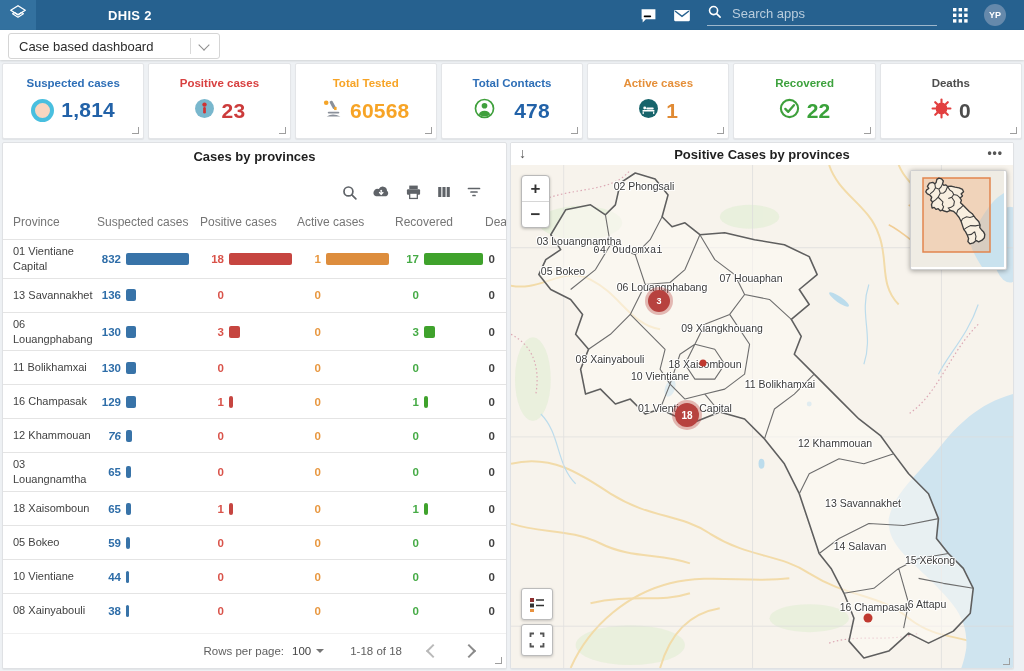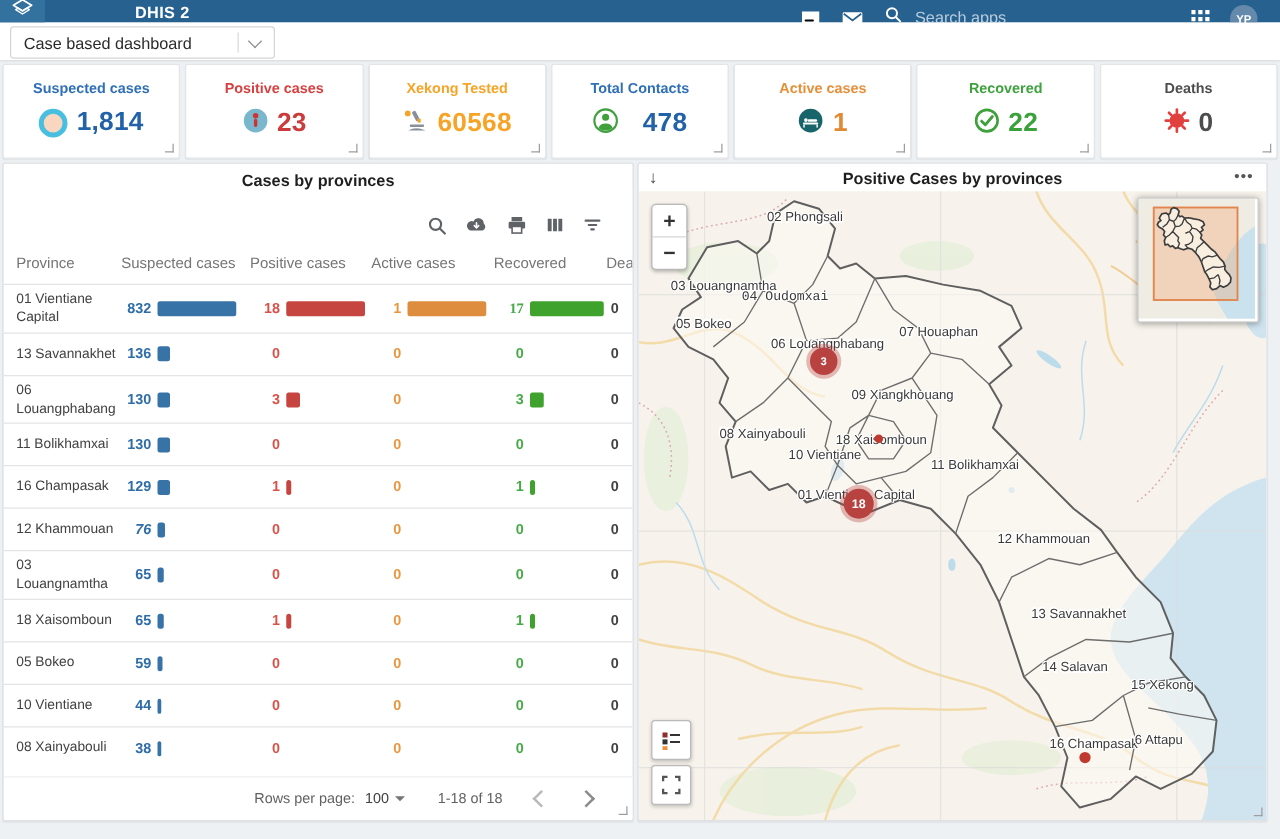--- a/index.html
+++ b/index.html
@@ -1,19 +1,19 @@
 <!DOCTYPE html>
 <html><head>
 <meta charset="utf-8">
 <style>
   html,body{margin:0;padding:0;background:#eef1f4;font-family:"Liberation Sans",sans-serif;}
   .app{position:relative;width:1024px;height:671px;overflow:hidden;background:#eef1f4;}
 
   
-  .topbar{position:relative;height:18px;background:#26618f;display:flex;align-items:center;}
+  .topbar{position:relative;height:30px;background:#26618f;display:flex;align-items:center;}
   .logo-box{width:36px;height:30px;background:#33719f;display:flex;align-items:center;justify-content:center;cursor:pointer;}
   .app-title{color:#fff;font-size:13px;font-weight:bold;margin-left:72px;letter-spacing:.3px;}
   .top-right{position:absolute;right:0;top:0;height:30px;display:flex;align-items:center;gap:16px;padding-right:18px;}
   .tb-icon{display:flex;align-items:center;cursor:pointer;}
   .search-wrap{display:flex;align-items:center;gap:8px;border-bottom:1px solid rgba(255,255,255,.55);padding-bottom:2px;width:230px;}
   .search-wrap input{background:transparent;border:none;outline:none;color:#fff;font-size:13px;width:200px;font-family:"Liberation Sans",sans-serif;}
   .search-wrap input::placeholder{color:#b9cddd;}
   .avatar{width:22px;height:22px;border-radius:50%;background:#6589ab;color:#fff;font-size:9px;font-weight:bold;display:flex;align-items:center;justify-content:center;cursor:pointer;}
 
   
@@ -164,21 +164,21 @@
               <circle cx="10" cy="6.3" r="2.1" fill="#cf3434"></circle>
               <rect x="8.7" y="8.6" width="2.6" height="6.2" rx="1.3" fill="#cf3434"></rect>
             </svg>
         </span>
         <span class="card-num" style="color: rgb(204, 59, 59);">23</span>
       </div>
       <span class="rz"></span>
     </div>
 
     <div class="card">
-      <div class="card-title" style="color: rgb(247, 164, 38);">Xekong Tested</div>
+      <div class="card-title" style="color: rgb(247, 164, 38);">Total Tested</div>
       <div class="card-val">
         <span>
           <svg width="21" height="21" viewBox="0 0 20 20">
               <circle cx="4" cy="4.5" r="2.2" fill="#f4a428"></circle>
               <rect x="8.4" y="2.5" width="3" height="8" rx="1" transform="rotate(-28 10 6)" fill="#8a909a"></rect>
               <rect x="11.5" y="8.5" width="2.4" height="3" fill="#f4a428"></rect>
               <rect x="5.5" y="13" width="11" height="1.8" rx="0.9" fill="#8a909a"></rect>
               <path d="M4.5 17.5 q5.5 -3.5 13 0 z" fill="#8a909a"></path>
             </svg>
         </span>
@@ -326,21 +326,21 @@
             </div>
             <div class="ncell">
               <span class="num" style="color: rgb(217, 83, 74);">18</span>
               <span class="bar" style="background: rgb(198, 69, 64); width: 63px;"></span>
             </div>
             <div class="ncell">
               <span class="num" style="color: rgb(232, 151, 63);">1</span>
               <span class="bar" style="background: rgb(221, 141, 61); width: 63px;"></span>
             </div>
             <div class="ncell">
-              <span class="num" style="color: rgb(70, 171, 70); font-family: Liberation Serif, serif;">17</span>
+              <span class="num" style="color: rgb(70, 171, 70);">17</span>
               <span class="bar" style="background: rgb(63, 162, 44); width: 63px;"></span>
             </div>
             <div class="dcell">0</div>
           </div>
           <div class="tgrid trow">
             <div class="pcell">13 Savannakhet</div>
             <div class="ncell">
               <span class="num" style="color: rgb(46, 109, 168);">136</span>
               <span class="bar" style="background: rgb(56, 115, 168); width: 10px;"></span>
             </div>

